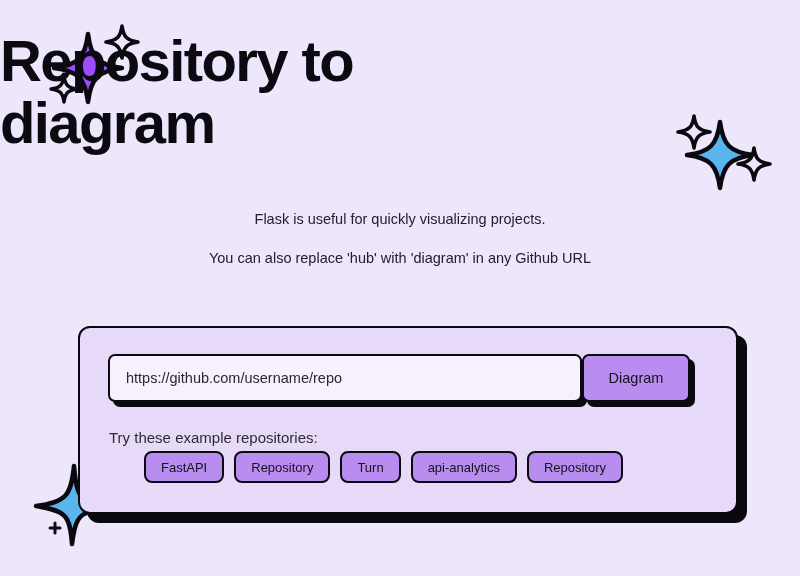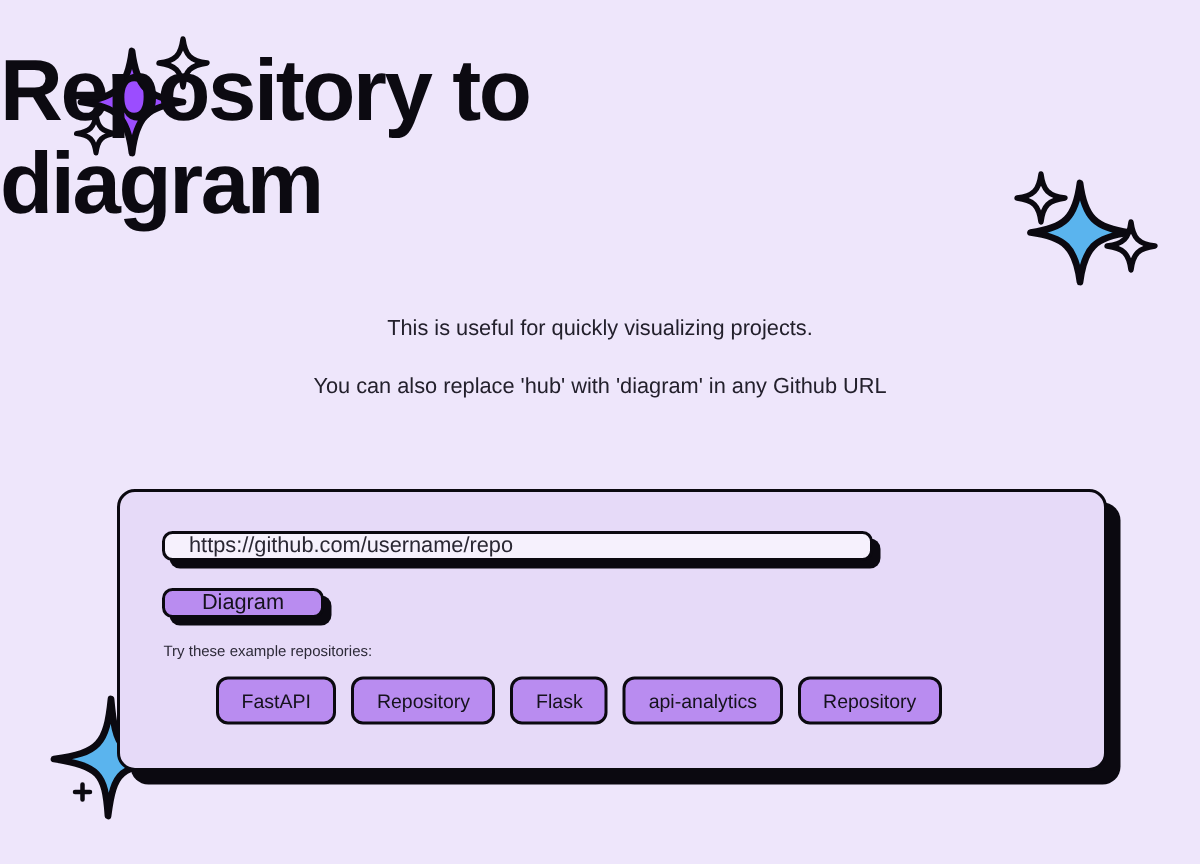--- a/index.html
+++ b/index.html
@@ -80,22 +80,20 @@
   }
 
   .input-row {
     position: absolute;
     left: 28px;
     top: 26px;
     width: 604px;
     height: 54px;
     display: flex;
     align-items: flex-start;
-    gap: 18px;
-    flex-direction: column;
   }
 
   .url-input {
     width: 474px;
     height: 48px;
     background: #f6f1fd;
     border: 2.5px solid #0b0910;
     border-radius: 7px;
     box-shadow: 5px 5px 0 0 #0b0910;
     padding: 0 16px;
@@ -119,21 +117,21 @@
     cursor: pointer;
     display: flex;
     align-items: center;
     justify-content: center;
   }
 
   .examples-label {
     position: absolute;
     left: 29px;
     top: 101px;
-    font-size: 10px;
+    font-size: 15px;
     color: #2d2a38;
   }
 
   .chips {
     position: absolute;
     left: 28px;
     top: 123px;
     display: flex;
     gap: 10px;
     padding-left: 36px;
@@ -182,38 +180,38 @@
       <path d="M24 76 h10 M29 71 v10" stroke="#0b0910" stroke-width="3" stroke-linecap="round"></path>
     </svg>
   </span>
 
   <h1 class="hero-title">
     <span class="line">Repository to</span>
     <span class="line">diagram</span>
   </h1>
 
   <div class="subtitle-block">
-    <p class="subtitle">This is useful for quickly visualizing projects.</p>
+    <p class="subtitle">Flask is useful for quickly visualizing projects.</p>
     <p class="subtitle spaced">You can also replace 'hub' with 'diagram' in any Github URL</p>
   </div>
 
   <div class="card-wrap">
     <div class="card">
 
       <div class="input-row">
         <input class="url-input" type="text" placeholder="https://github.com/username/repo" style="">
         <button class="diagram-btn">Diagram</button>
       </div>
 
       <div class="examples-label">Try these example repositories:</div>
 
       <div class="chips">
         <button class="chip">FastAPI</button>
         <button class="chip">Repository</button>
-        <button class="chip">Flask</button>
+        <button class="chip">Turn</button>
         <button class="chip">api-analytics</button>
         <button class="chip">Repository</button>
       </div>
 
     </div>
   </div>
 
 </div>
 
 </body></html>

